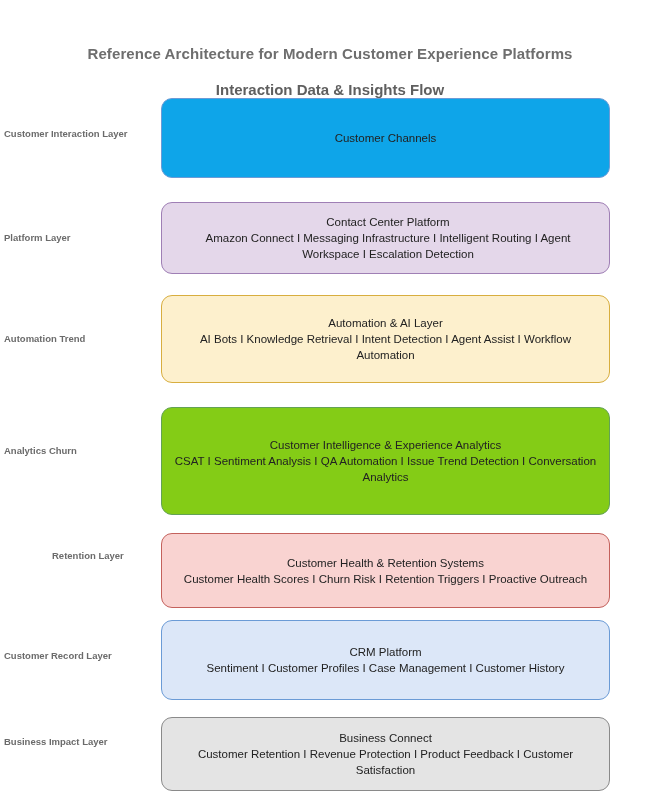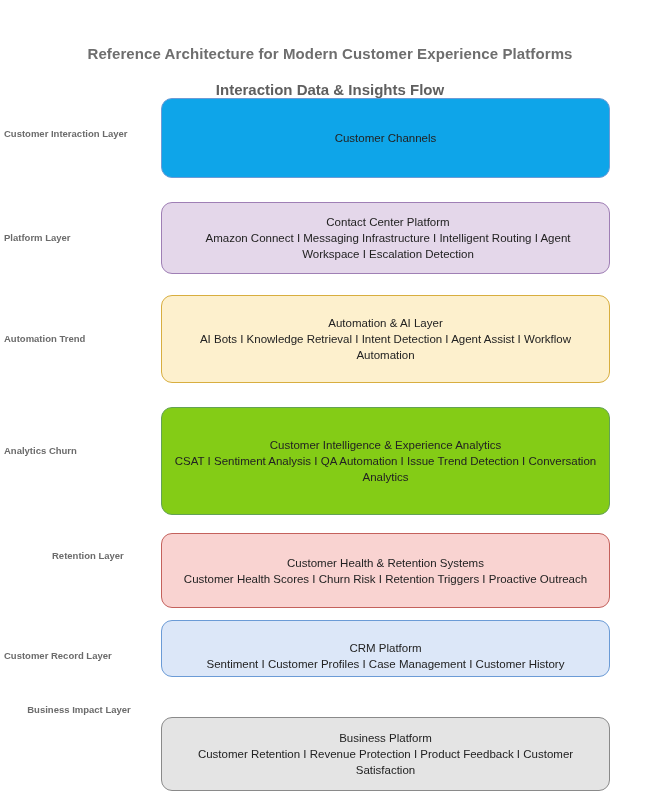--- a/index.html
+++ b/index.html
@@ -96,21 +96,21 @@
 
   <div class="flow-caption">Interaction Data &amp; Insights Flow</div>
 
   <div id="layer-labels">
       <div class="layer-label" style="top: 128px;">Customer Interaction Layer</div>
       <div class="layer-label" style="top: 232px;">Platform Layer</div>
       <div class="layer-label" style="top: 333px;">Automation Trend</div>
       <div class="layer-label" style="top: 445px;">Analytics Churn</div>
       <div class="layer-label" style="top: 549.5px; margin-left: 48px;">Retention Layer</div>
       <div class="layer-label" style="top: 650px;">Customer Record Layer</div>
-      <div class="layer-label" style="top: 704px; text-align: center;">Business Impact Layer</div>
+      <div class="layer-label" style="top: 736px;">Business Impact Layer</div>
     </div>
   <div id="layer-boxes">
       <div class="layer-box" style="top: 98px; height: 80px; background: #0ea5e9; border-color: rgb(107, 155, 214);">
         <div class="box-title">Customer Channels</div>
       </div>
       <div class="layer-box" style="top: 202px; height: 72px; background: rgb(228, 215, 234); border-color: rgb(159, 127, 181); padding-left: 15px;">
         <div class="box-title">Contact Center Platform</div>
         <div class="box-items">Amazon Connect I Messaging Infrastructure I Intelligent Routing I Agent Workspace I Escalation Detection</div>
       </div>
       <div class="layer-box" style="top: 295px; height: 88px; background: rgb(253, 240, 205); border-color: rgb(216, 174, 63);">
@@ -118,23 +118,23 @@
         <div class="box-items">AI Bots I Knowledge Retrieval I Intent Detection I Agent Assist I Workflow Automation</div>
       </div>
       <div class="layer-box" style="top: 407px; height: 108px; background: #84cc16; border-color: rgb(99, 162, 85);">
         <div class="box-title">Customer Intelligence &amp; Experience Analytics</div>
         <div class="box-items">CSAT I Sentiment Analysis I QA Automation I Issue Trend Detection I Conversation Analytics</div>
       </div>
       <div class="layer-box" style="top: 518px; height: 75px; background: rgb(249, 211, 209); border-color: rgb(196, 97, 92); margin-top: 15px;">
         <div class="box-title">Customer Health &amp; Retention Systems</div>
         <div class="box-items">Customer Health Scores I Churn Risk I Retention Triggers I Proactive Outreach</div>
       </div>
-      <div class="layer-box" style="top: 620px; height: 57px; background: rgb(220, 231, 248); border-color: rgb(107, 155, 214); justify-content: flex-end;">
+      <div class="layer-box" style="top: 620px; height: 80px; background: rgb(220, 231, 248); border-color: rgb(107, 155, 214);">
         <div class="box-title">CRM Platform</div>
         <div class="box-items">Sentiment I Customer Profiles I Case Management I Customer History</div>
       </div>
       <div class="layer-box" style="top: 717px; height: 74px; background: rgb(228, 228, 228); border-color: rgb(138, 138, 138);">
-        <div class="box-title">Business Platform</div>
+        <div class="box-title">Business Connect</div>
         <div class="box-items">Customer Retention I Revenue Protection I Product Feedback I Customer Satisfaction</div>
       </div>
     </div>
 
 </div>
 
 </body></html>

